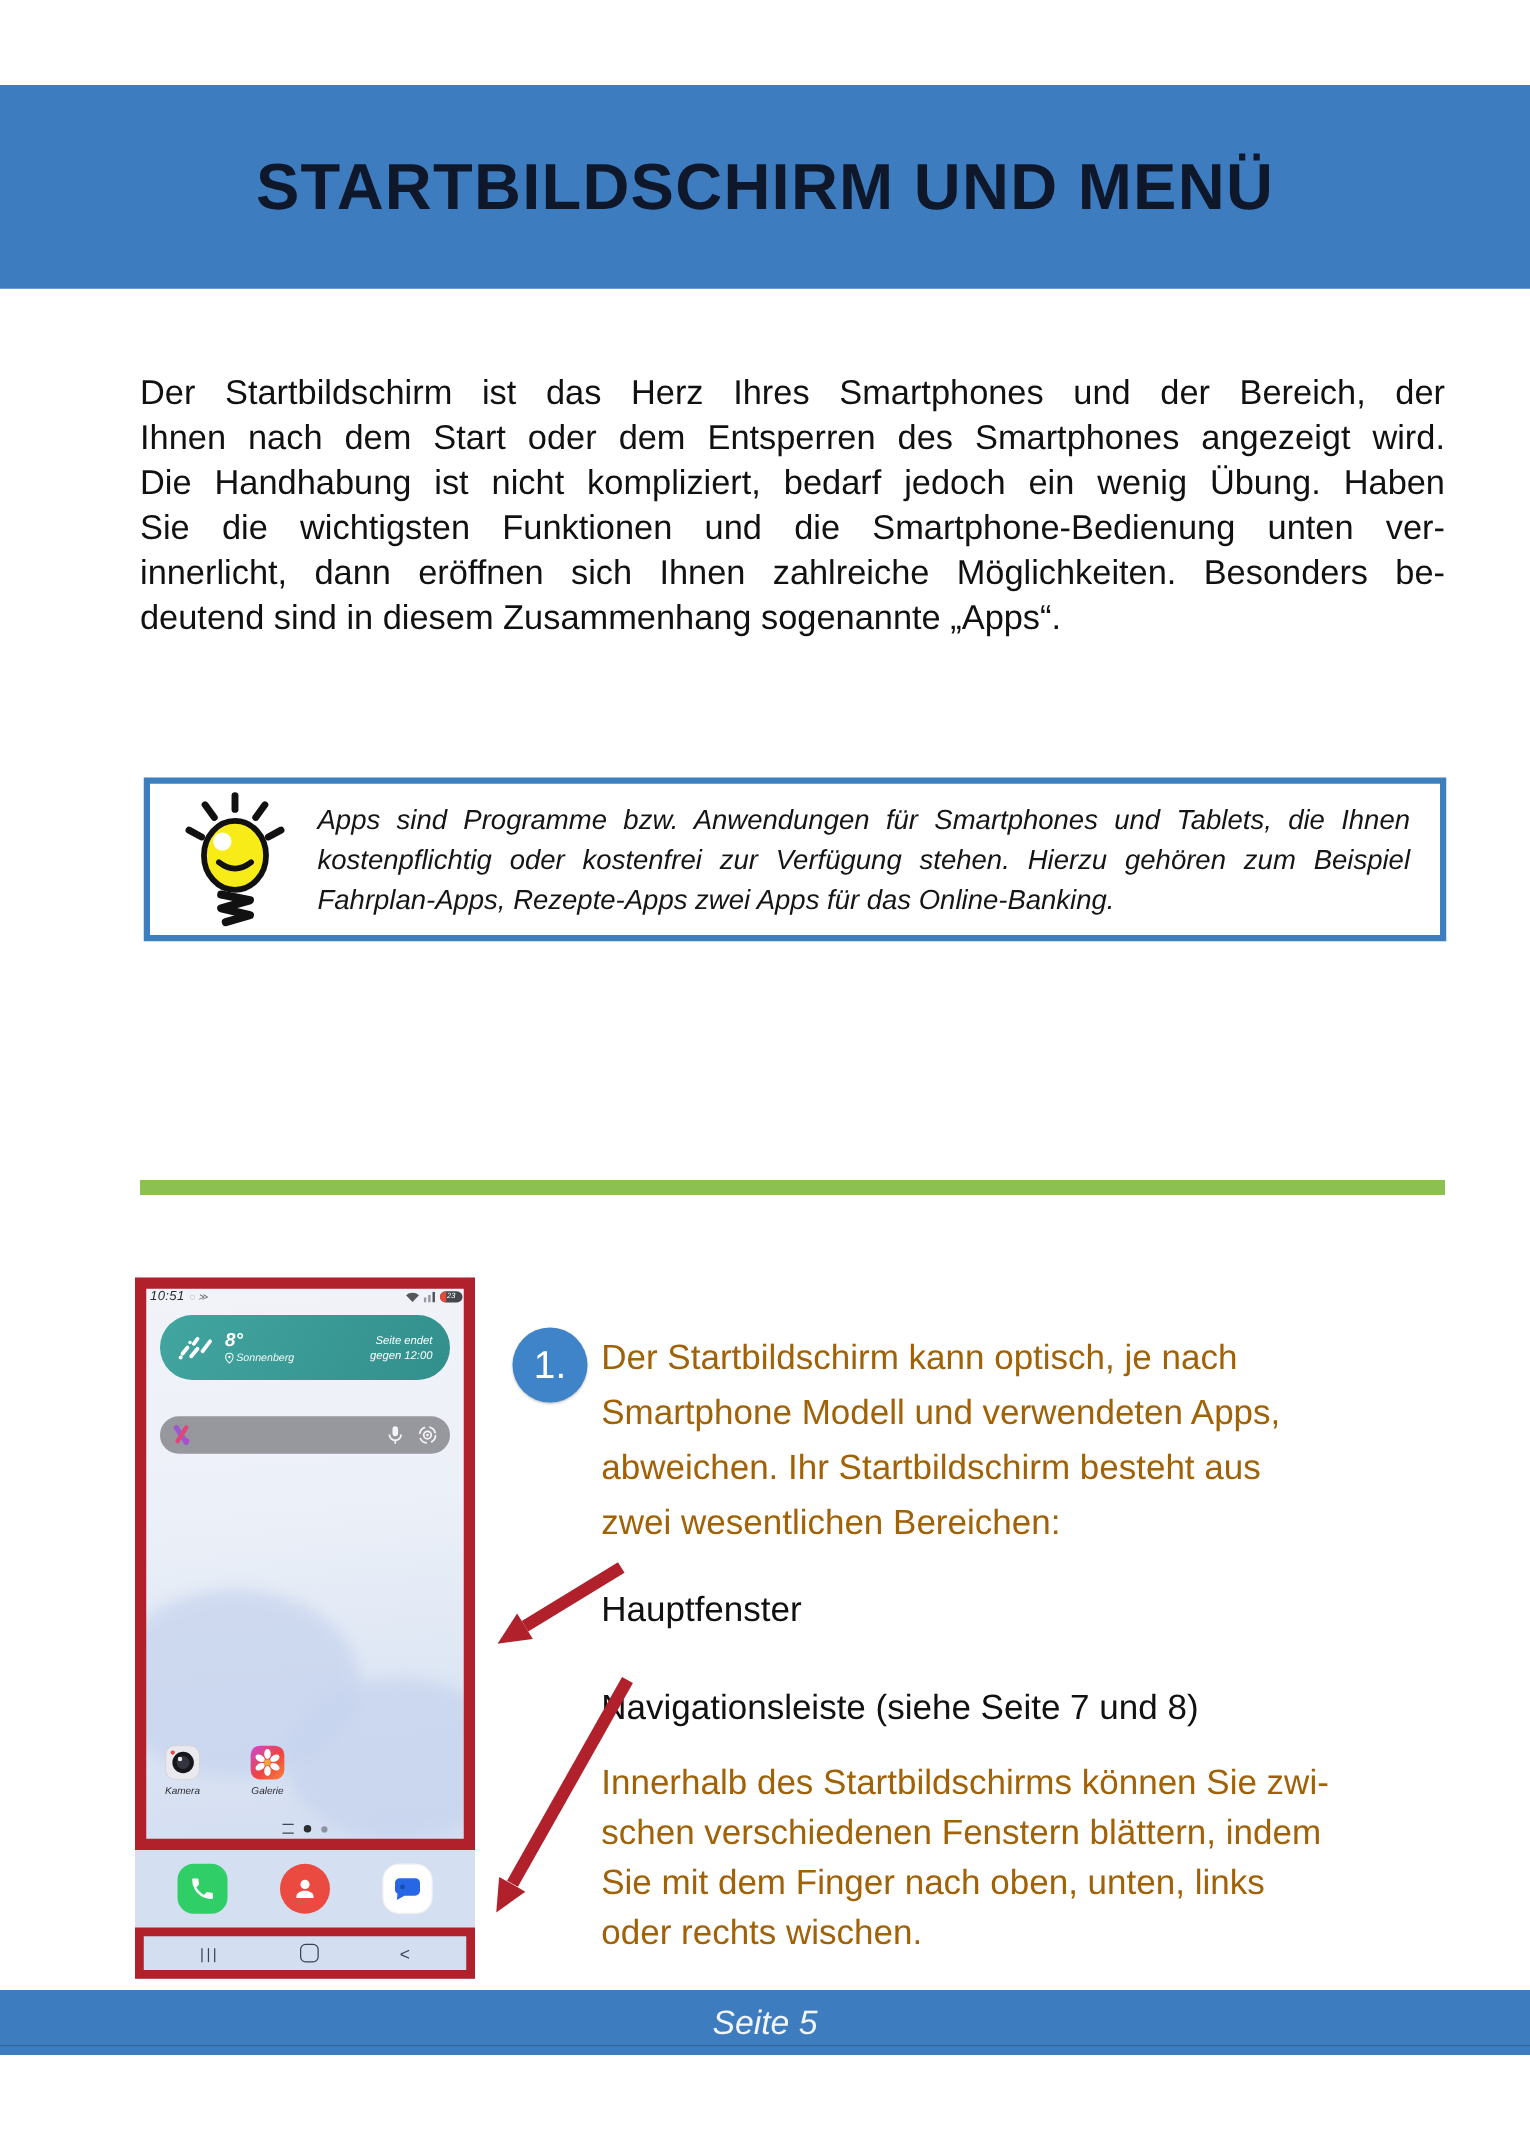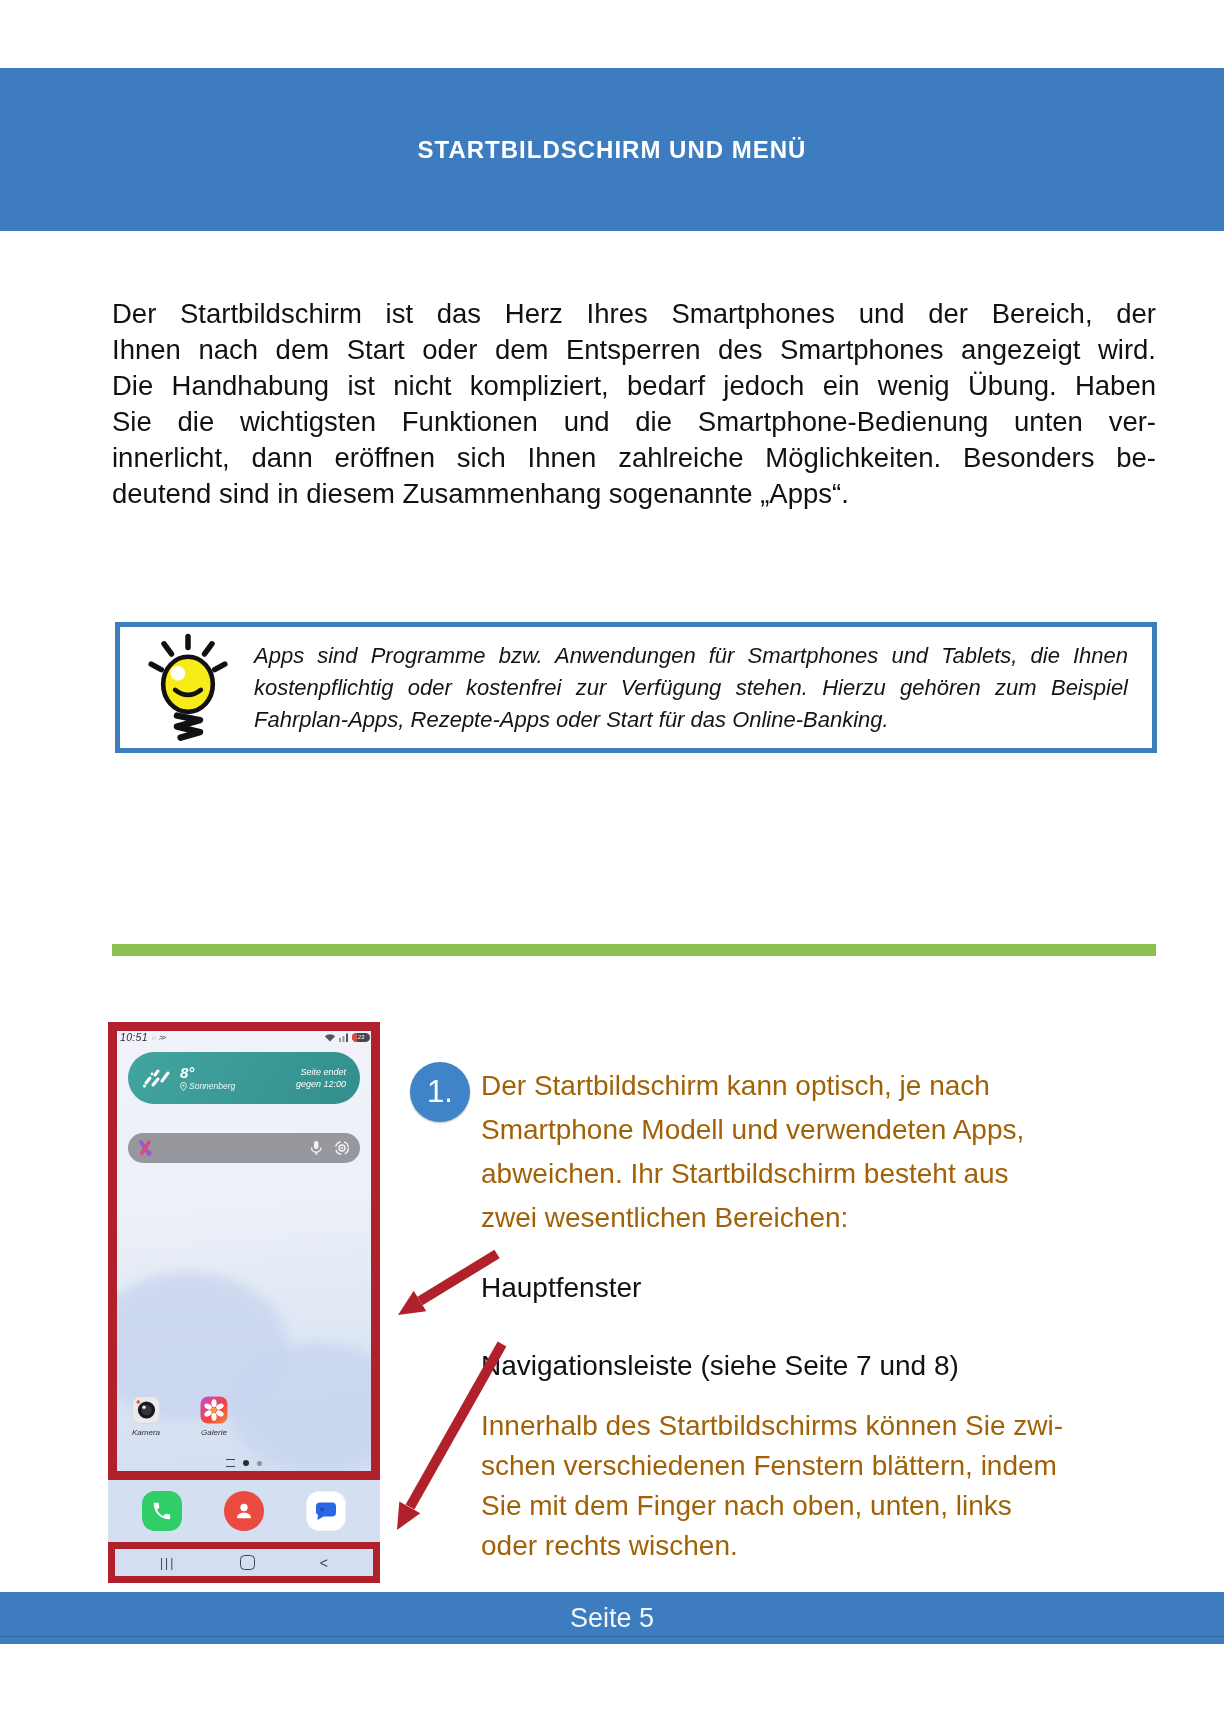--- a/index.html
+++ b/index.html
@@ -8,27 +8,27 @@
     font-family:"Liberation Sans", sans-serif; color:#1a1a1a; overflow:hidden;
   }
   .abs { position:absolute; }
 
   
   .header-band {
     left:0; top:68px; width:1224px; height:163px; background:#3d7cbe;
     display:flex; align-items:center; justify-content:center;
   }
   .header-band h1 {
-    margin:0; color:#ffffff; font-size:24px; font-weight:bold; letter-spacing:1px;
+    margin:0; color:#0f172a; font-size:52px; font-weight:bold; letter-spacing:1px;
   }
   .footer-band {
     left:0; top:1592px; width:1224px; height:52px; background:#3d7cbe;
     display:flex; align-items:center; justify-content:center;
   }
-  .footer-band .footer-text { color:#f2f6fb; font-size:27px; }
+  .footer-band .footer-text { color:#f2f6fb; font-size:27px;font-style:italic; }
   .footer-inner-line { left:0; top:1636px; width:1224px; height:1px; background:rgba(40,60,90,.35); }
 
   
   .intro {
     left:112px; top:296px; width:1044px; font-size:27.5px; line-height:36px; color:#111;
   }
   .justified .line { text-align:justify; text-align-last:justify; }
   .justified .line:last-child { text-align-last:left; }
   .ragged .line { white-space:nowrap; }
 
@@ -162,21 +162,21 @@
         <line x1="90" y1="34" x2="79" y2="40"></line>
       </g>
       <ellipse cx="50" cy="56" rx="27" ry="30" fill="#f8ec18" stroke="#111" stroke-width="5"></ellipse>
       <circle cx="39" cy="44" r="8" fill="#ffffff"></circle>
       <path d="M36 62 Q50 73 64 62" fill="none" stroke="#111" stroke-width="5" stroke-linecap="round"></path>
       <path d="M38 90 L63 95 L38 102 L63 108 L42 114" fill="none" stroke="#111" stroke-width="7" stroke-linecap="round" stroke-linejoin="round"></path>
     </svg>
     <div class="tip-text justified">
         <div class="line">Apps sind Programme bzw. Anwendungen für Smartphones und Tablets, die Ihnen</div>
         <div class="line">kostenpflichtig oder kostenfrei zur Verfügung stehen. Hierzu gehören zum Beispiel</div>
-        <div class="line">Fahrplan-Apps, Rezepte-Apps oder Start für das Online-Banking.</div>
+        <div class="line">Fahrplan-Apps, Rezepte-Apps zwei Apps für das Online-Banking.</div>
       </div>
   </div>
 
   <div class="abs green-divider"></div>
 
   <div class="abs phone">
     <div class="phone-screen">
       <div class="cloud" style="left:-20px; top:250px; width:200px; height:150px;"></div>
       <div class="cloud" style="left:120px; top:320px; width:180px; height:130px;"></div>
 

